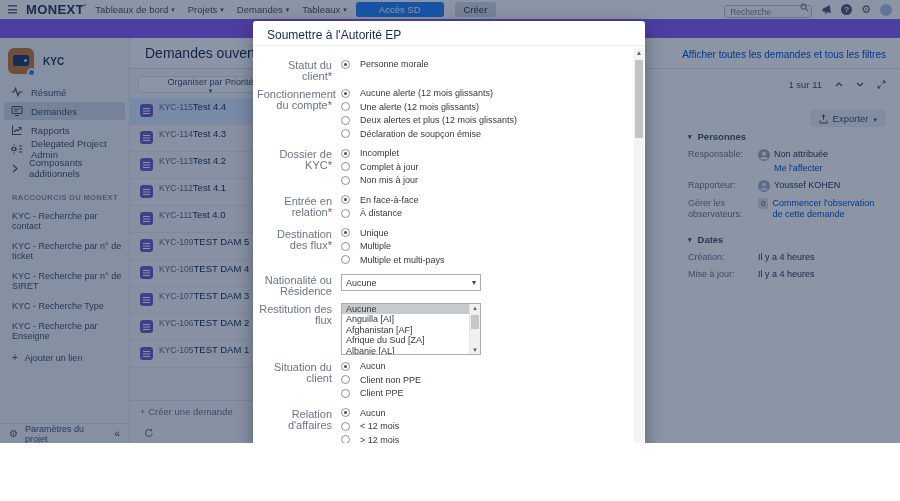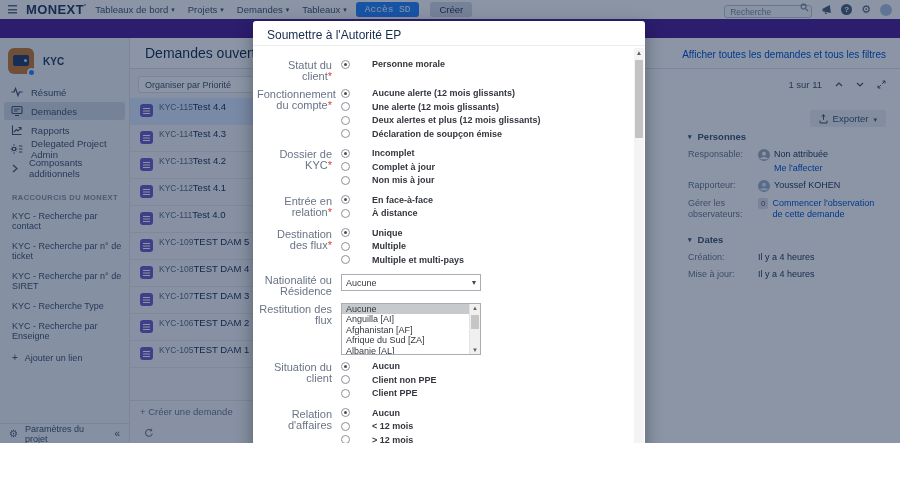--- a/index.html
+++ b/index.html
@@ -1,29 +1,29 @@
 <!DOCTYPE html>
 <html><head>
 <meta charset="utf-8">
 <style>
   * { margin:0; padding:0; box-sizing:border-box; }
   html,body { width:900px; height:501px; overflow:hidden; font-family:"Liberation Sans",sans-serif; background:#fff; }
-  #stage { position:relative; width:900px; height:443px; overflow:hidden; background:#4c1d95; }
+  #stage { position:relative; width:900px; height:443px; overflow:hidden; background:#8b5cf6; }
 
   
   .topbar { position:absolute; top:0; left:0; right:0; height:19px; background:#fff; display:flex; align-items:center; padding:0 8px; gap:9px; z-index:1; }
   .appgrid { width:9px; height:9px; display:inline-block; background:
      linear-gradient(#5E6C84,#5E6C84) 0 0/9px 1.5px no-repeat,
      linear-gradient(#5E6C84,#5E6C84) 0 3.5px/9px 1.5px no-repeat,
      linear-gradient(#5E6C84,#5E6C84) 0 7px/9px 1.5px no-repeat; }
   .logo { font-weight:bold; font-size:13px; letter-spacing:.4px; color:#25375C; }
   .logo sup { font-size:8px; }
   .nav-item { font-size:9.5px; color:#42526E; display:flex; align-items:center; gap:3px; cursor:pointer; }
   .caret { font-size:7px; color:#42526E; }
-  .btn-blue { background:#2684FF; color:#fff; font-size:9.5px; padding:2px 9px; border-radius:3px; cursor:pointer;font-family:Liberation Mono, monospace; }
+  .btn-blue { background:#2684FF; color:#fff; font-size:9.5px; padding:2px 23px; border-radius:3px; cursor:pointer; }
   .btn-gray { background:#D8DCE3; color:#253858; font-size:9.5px; padding:2px 9px; border-radius:3px; cursor:pointer; margin-left:2px; }
   .top-right { margin-left:auto; display:flex; align-items:center; gap:9px; }
   .search-wrap { position:relative; }
   .search-input { width:88px; height:13px; font-size:8.5px; color:#344563; background:#FAFBFC; border:1px solid #C1C7D0; border-radius:3px; padding:0 14px 0 5px; outline:none; font-family:"Liberation Sans",sans-serif; }
   .search-input::placeholder { color:#7A869A; }
   .search-glass { position:absolute; right:3px; top:2px; }
   .help-circle { width:11px; height:11px; border-radius:50%; background:#505F79; color:#fff; font-size:8px; line-height:11px; text-align:center; font-weight:bold; cursor:pointer; }
   .gear-glyph { font-size:11px; color:#505F79; line-height:11px; cursor:pointer; }
   .avatar-top { width:12px; height:12px; border-radius:50%; background:#AFC3E0; cursor:pointer; }
 
@@ -48,21 +48,21 @@
   .side-bottom { position:absolute; bottom:0; left:0; right:0; height:20px; border-top:1px solid #DFE1E6; display:flex; align-items:center; gap:7px; padding:0 9px; font-size:9px; color:#42526E; background:#F4F5F7; }
   .collapse { margin-left:auto; font-size:10px; color:#42526E; cursor:pointer; }
 
   
   .page-head { position:absolute; top:38px; left:130px; right:0; height:31px; background:#fff; border-bottom:1px solid #DFE1E6; z-index:1; }
   .page-title { position:absolute; left:15px; top:7px; font-size:14px; font-weight:500; color:#172B4D; }
   .show-all { position:absolute; right:14px; top:11px; font-size:10px; color:#0052CC; cursor:pointer; }
 
   
   .list-panel { position:absolute; top:69px; left:130px; bottom:0; width:162px; background:#F7F8FA; border-right:1px solid #DFE1E6; z-index:1; }
-  .sort-select { margin:7px 8px 5px 8px; height:17px; background:#fff; border:1px solid #DFE1E6; border-radius:3px; display:flex; align-items:center; justify-content:space-between; padding:0 6px; font-size:9px; color:#42526E; cursor:pointer; }
+  .sort-select { margin:7px 8px 5px 8px; height:17px; background:#fff; border:1px solid #DFE1E6; border-radius:3px; display:flex; align-items:center; justify-content:space-between; padding:0 6px; font-size:9px; color:#42526E; cursor:pointer;flex-direction:column; }
   .issue-item { display:flex; gap:6px; padding:4px 6px 3px 10px; border-bottom:1px solid #E7E9ED; height:27px; cursor:pointer; }
   .issue-item.selected { background:#DEEBFF; }
   .issue-type-icon { width:13px; height:13px; border-radius:3px; background:#6C5FC7; position:relative; flex-shrink:0; margin-top:2px; }
   .issue-type-icon::after { content:''; position:absolute; left:3px; top:3.5px; width:7px; height:1.5px; background:#fff; box-shadow:0 2.5px 0 #fff, 0 5px 0 #fff; }
   .issue-texts { display:flex; flex-direction:row; line-height:10px; }
   .issue-key { font-size:8.5px; color:#5E6C84; }
   .issue-summary { font-size:9.5px; color:#172B4D; }
   .list-footer { position:absolute; bottom:21px; left:0; right:0; height:22px; border-top:1px solid #E0E2E6; display:flex; align-items:center; padding:0 10px; font-size:9.5px; color:#6B778C; cursor:pointer; background:#F7F8FA; }
   .list-refresh { position:absolute; bottom:0; left:0; right:0; height:21px; display:flex; align-items:center; padding:0 14px; background:#F7F8FA; }
 
@@ -85,21 +85,21 @@
   .dim { position:absolute; inset:0; background:rgba(9,30,66,0.47); z-index:40; }
 
   
   .modal { position:absolute; left:253px; top:21px; width:392px; height:459px; background:#fff; border-radius:3px; box-shadow:0 5px 18px rgba(0,0,0,.35); z-index:60; }
   .modal-header { height:25px; padding:7px 14px 0 14px; font-size:12px; color:#172B4D; border-bottom:1px solid #EBECF0; }
   .modal-body { position:absolute; top:26px; bottom:28px; left:0; right:12px; overflow:hidden; padding:12px 0 0 4px; }
   .field { display:flex; margin-bottom:6px; }
   .flabel { width:75px; flex-shrink:0; text-align:right; font-size:11px; color:#6A7486; line-height:11px; padding-top:1px; }
   .req { color:#D04437; }
   .fctl { margin-left:9px; font-size:9px; color:#33373D; }
-  .radio-line { display:flex; align-items:center; gap:22px; margin-bottom:3.5px; cursor:pointer;font-weight:bold; }
+  .radio-line { display:flex; align-items:center; gap:10px; margin-bottom:3.5px; cursor:pointer; }
   .radio { width:9px; height:9px; border:1px solid #8D9299; border-radius:50%; background:#fff; position:relative; flex-shrink:0; }
   .radio.on::after { content:''; position:absolute; inset:2px; background:#4A4E55; border-radius:50%; }
   .sel-box { width:140px; height:17px; border:1px solid #A9ACB2; display:flex; align-items:center; justify-content:space-between; padding:0 4px; font-size:9px; color:#33373D; cursor:pointer; background:#fff; }
   .sel-arrow { font-size:8px; color:#444; }
   .listbox { width:140px; height:52px; border:1px solid #A9ACB2; position:relative; overflow:hidden; background:#fff; }
   .lb-opt { font-size:9px; color:#33373D; padding:0 4px; height:10.4px; line-height:10.4px; white-space:nowrap; cursor:pointer; }
   .lb-opt.sel { background:#C7CACD; }
   .lb-scroll { position:absolute; right:0; top:0; bottom:0; width:11px; background:#F0F0F0; border-left:1px solid #E2E2E2; }
   .lb-scroll .arr { position:absolute; left:0; right:0; text-align:center; font-size:6px; color:#606060; }
   .lb-thumb { position:absolute; left:1px; right:1px; top:11px; height:14px; background:#C6C6C6; }

